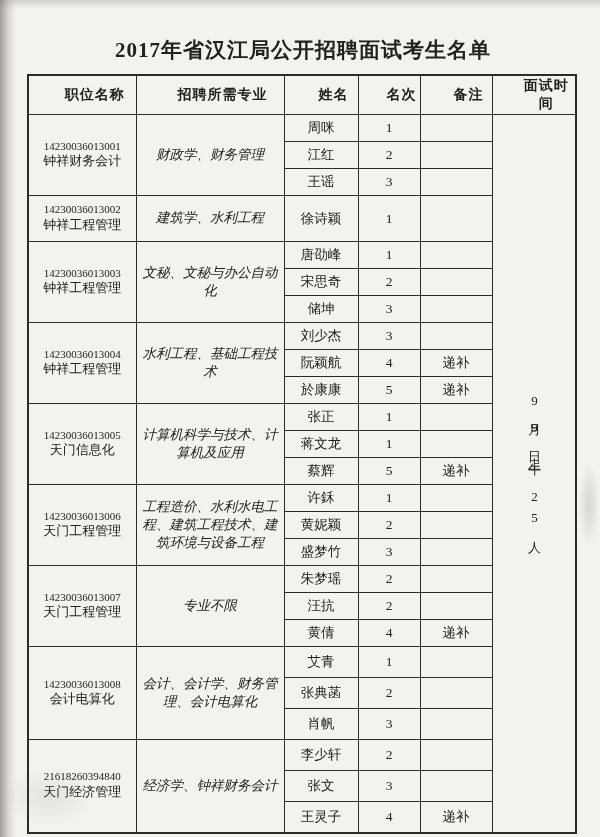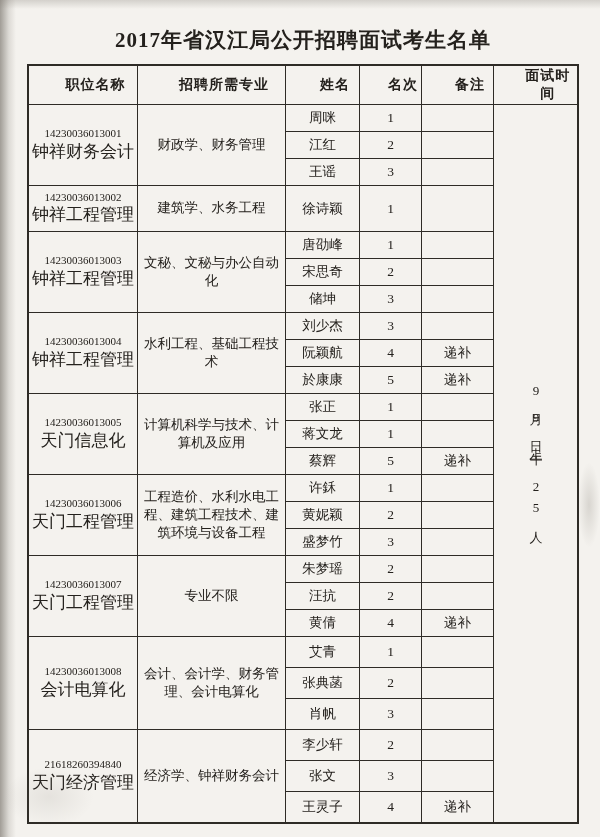--- a/index.html
+++ b/index.html
@@ -27,43 +27,43 @@
     z-index:2;
   }
   .smudge-bottom-left {
     position:absolute; left:4px; bottom:10px; width:90px; height:60px;
     background:radial-gradient(ellipse at center, rgba(118,112,102,.12), rgba(0,0,0,0) 70%);
     z-index:2;
   }
   .page { position:absolute; inset:0; padding:24px 20px 0 26px; z-index:1; }
   .title {
     font-size:21px; font-weight:bold; text-align:center;
-    margin:2px 0 10px 0; letter-spacing:1px; white-space:nowrap;
+    margin:12px 0 10px 0; letter-spacing:1px; white-space:nowrap;
   }
   table.roster {
     border-collapse:collapse;
     table-layout:fixed;
     border:2.5px solid #2e2b26;
     margin-left:1px;
   }
   .roster th, .roster td {
     border:1.6px solid #2e2b26;
     text-align:center; vertical-align:middle;
     padding:1px 3px;
     font-size:13.5px;
     overflow:hidden;
   }
   .roster thead tr { height:29px; }
   .roster thead th { font-weight:bold; font-size:14px; letter-spacing:1px;padding-left:28px; }
   .roster tbody tr { height:27px; }
   .roster tbody tr.tall { height:46px; }
   .roster tbody tr.roomy { height:31px; }
   .code-line { font-size:11px; white-space:nowrap; line-height:1.25; }
-  .pos-line { font-size:17px; white-space:nowrap; line-height:1.3; }
-  td.major-cell { line-height:1.35; padding:1px 5px; }
+  .pos-line { font-size:13px; white-space:nowrap; line-height:1.3; }
+  td.major-cell { line-height:1.35; padding:1px 5px;font-style:italic; }
   .vwrap {
     display:flex; flex-direction:column; align-items:center; justify-content:center;
     gap:30px; height:100%; transform:translateY(-8px);
   }
   .vtext {
     writing-mode:vertical-rl; text-orientation:upright;
     letter-spacing:6px; font-size:13px; line-height:1.1;
   }
 </style>
 </head>
@@ -120,21 +120,21 @@
         <tr>
           <td>王谣</td>
           <td>3</td>
           <td></td>
         </tr>
         <tr class="tall">
           <td rowspan="1">
             <div class="code-line">14230036013002</div>
             <div class="pos-line">钟祥工程管理</div>
           </td>
-          <td rowspan="1" class="major-cell">建筑学、水务工程</td>
+          <td rowspan="1" class="major-cell">建筑学、水利工程</td>
           <td>徐诗颖</td>
           <td>1</td>
           <td></td>
         </tr>
         <tr>
           <td rowspan="3">
             <div class="code-line">14230036013003</div>
             <div class="pos-line">钟祥工程管理</div>
           </td>
           <td rowspan="3" class="major-cell">文秘、文秘与办公自动化</td>

